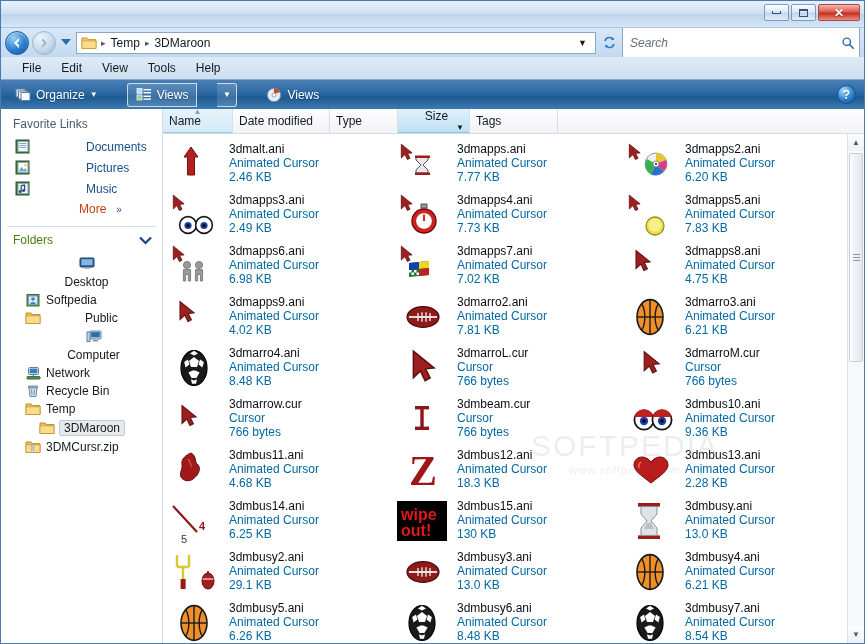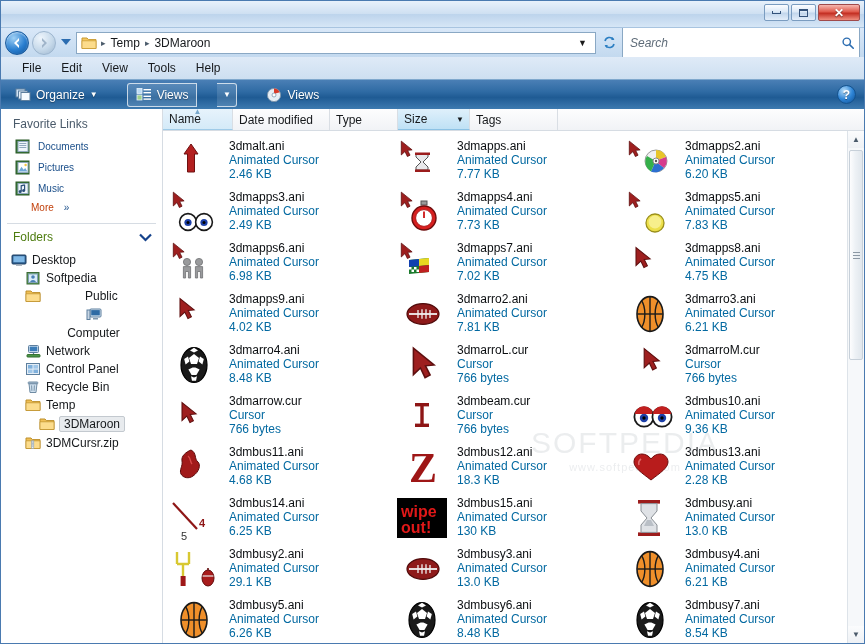--- a/index.html
+++ b/index.html
@@ -145,21 +145,21 @@
     display: flex; flex-direction: column;
     overflow: hidden;
   }
   .side-title {
     font-size: 12px; color: #4a5a6a; padding: 8px 0 5px 12px;
   }
   .fav-item {
     display: flex; align-items: center; gap: 7px;
     padding: 3px 0 3px 14px; cursor: pointer;
   }
-  .fav-label { font-size: 10px; color: #1b4f8a; }
+  .fav-label { font-size: 12px; color: #1b4f8a; margin-left: 48px; }
   .more-row { padding: 3px 0 3px 30px; cursor: pointer; }
   .more-row .fav-label { color: #c2410c; }
   .more-chev { font-size: 10px; color: #1b4f8a; margin-left: 3px; }
   .side-sep { height: 1px; background: #d6dce3; margin: 7px 6px 0 6px; }
   .folders-head {
     display: flex; align-items: center; justify-content: space-between;
     padding: 6px 10px 6px 12px; cursor: pointer;
   }
   .folders-head .t { font-size: 12px; color: #4d7c0f; }
   .tree { padding-top: 1px; overflow: hidden; }
@@ -187,20 +187,21 @@
     padding-left: 6px; font-size: 12px; color: #16191c;
     cursor: pointer; user-select: none;
   }
   .ch.sorted-name {
     background: linear-gradient(180deg,#e7f3fc 0%,#d4eaf8 100%);
     border-bottom: 1px solid #9fcbe8;
   }
   .ch.sorted-size {
     background: linear-gradient(180deg,#dff0fb 0%,#bfe1f5 100%);
     border-bottom: 1px solid #8cc2e4;
+    flex-direction: column;
   }
   .ch .sortarrow {
     position: absolute; top: -2px; left: 50%; transform: translateX(-50%);
     font-size: 8px; color: #7aa8cc;
   }
   .ch .sizedrop { margin-left: auto; margin-right: 5px; font-size: 8px; color: #16191c; }
   .ch.filler { flex: 1 1 auto; border-right: none; cursor: default; }
 
   #listarea { flex: 1 1 auto; display: flex; min-height: 0; position: relative; overflow: hidden; }
   #tiles {
@@ -423,21 +424,21 @@
       <div class="side-sep"></div>
 
       <div class="folders-head">
         <span class="t">Folders</span>
         <svg width="13" height="9" viewBox="0 0 13 9">
           <path d="M1 1.5 L6.5 7 L12 1.5" stroke="#15428b" stroke-width="2.2" fill="none"></path>
         </svg>
       </div>
 
       <div class="tree" id="tree">
-          <div class="tree-item" style="padding-left: 10px;">
+          <div class="tree-item" style="padding-left: 10px; flex-direction: column;">
             <svg width="16" height="14" viewBox="0 0 16 14">
               <rect x="1" y="2" width="14" height="9" rx="1" fill="#2f5f8f" stroke="#1d3f63"></rect>
               <rect x="2.4" y="3.2" width="11.2" height="6" fill="#7fb8e6"></rect>
               <rect x="5" y="11.2" width="6" height="1.6" fill="#9aa6b2"></rect>
             </svg>
             <span class="tree-label">Desktop</span>
           </div>
           <div class="tree-item" style="padding-left: 24px;">
             <svg width="16" height="14" viewBox="0 0 16 14">
               <rect x="2" y="1.5" width="12" height="11.5" fill="#5f9b58" stroke="#3d6b39"></rect>
@@ -464,30 +465,20 @@
             <span class="tree-label">Computer</span>
           </div>
           <div class="tree-item" style="padding-left: 24px;">
             <svg width="16" height="14" viewBox="0 0 16 14">
               <rect x="3.5" y="1.5" width="10" height="7" rx="1" fill="#dbe8f4" stroke="#5d7f9e"></rect>
               <rect x="4.7" y="2.6" width="7.6" height="4.6" fill="#3b7cb8"></rect>
               <path d="M8.5 8.5 L8.5 11" stroke="#5d7f9e" stroke-width="1.2"></path>
               <rect x="2" y="10.6" width="13" height="2.4" rx=".6" fill="#4e9a4a" stroke="#2f6b2c"></rect>
             </svg>
             <span class="tree-label">Network</span>
-          </div>
-          <div class="tree-item" style="padding-left: 24px;">
-            <svg width="16" height="14" viewBox="0 0 16 14">
-              <rect x="1.5" y="1.5" width="13" height="11" fill="#e3edf6" stroke="#5d7f9e"></rect>
-              <rect x="3" y="3" width="4.5" height="3.6" fill="#7fb0dc"></rect>
-              <rect x="8.5" y="3" width="4.5" height="3.6" fill="#9fc6e8"></rect>
-              <rect x="3" y="7.6" width="4.5" height="3.4" fill="#9fc6e8"></rect>
-              <rect x="8.5" y="7.6" width="4.5" height="3.4" fill="#7fb0dc"></rect>
-            </svg>
-            <span class="tree-label">Control Panel</span>
           </div>
           <div class="tree-item" style="padding-left: 24px;">
             <svg width="16" height="14" viewBox="0 0 16 14">
               <path d="M4 3.5 L12 3.5 L11 12.5 L5 12.5 Z" fill="#cfe0ee" stroke="#6f8ba3"></path>
               <rect x="3.2" y="2" width="9.6" height="1.8" rx=".6" fill="#a8bed2" stroke="#6f8ba3"></rect>
               <path d="M6.6 5.4 L6.9 10.8 M9.4 5.4 L9.1 10.8" stroke="#6f8ba3" stroke-width=".9"></path>
             </svg>
             <span class="tree-label">Recycle Bin</span>
           </div>
           <div class="tree-item" style="padding-left: 24px;">

